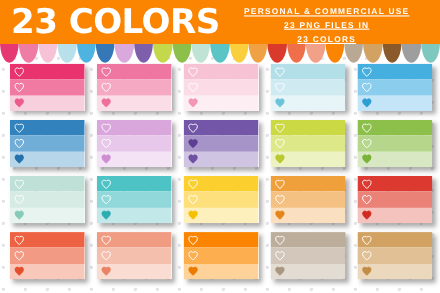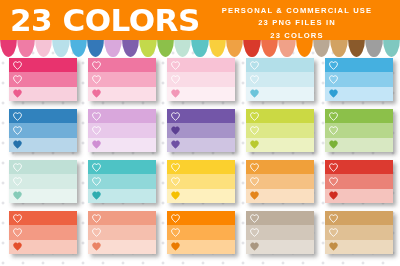--- a/index.html
+++ b/index.html
@@ -62,21 +62,21 @@
     top: 5px;
     width: 190px;
     text-align: center;
     color: #ffffff;
     font-size: 7.6px;
     font-weight: bold;
     letter-spacing: 1.15px;
     line-height: 1.62;
     font-family: "Liberation Sans", sans-serif;
   }
-  .sub-line { display: block; white-space: nowrap; }
+  .sub-line { display: block; white-space: nowrap; text-decoration: underline; }
 
   
   #scallop-row {
     position: absolute;
     left: 0;
     top: 38px;
     width: 400px;
     height: 20px;
     display: flex;
     z-index: 4;

